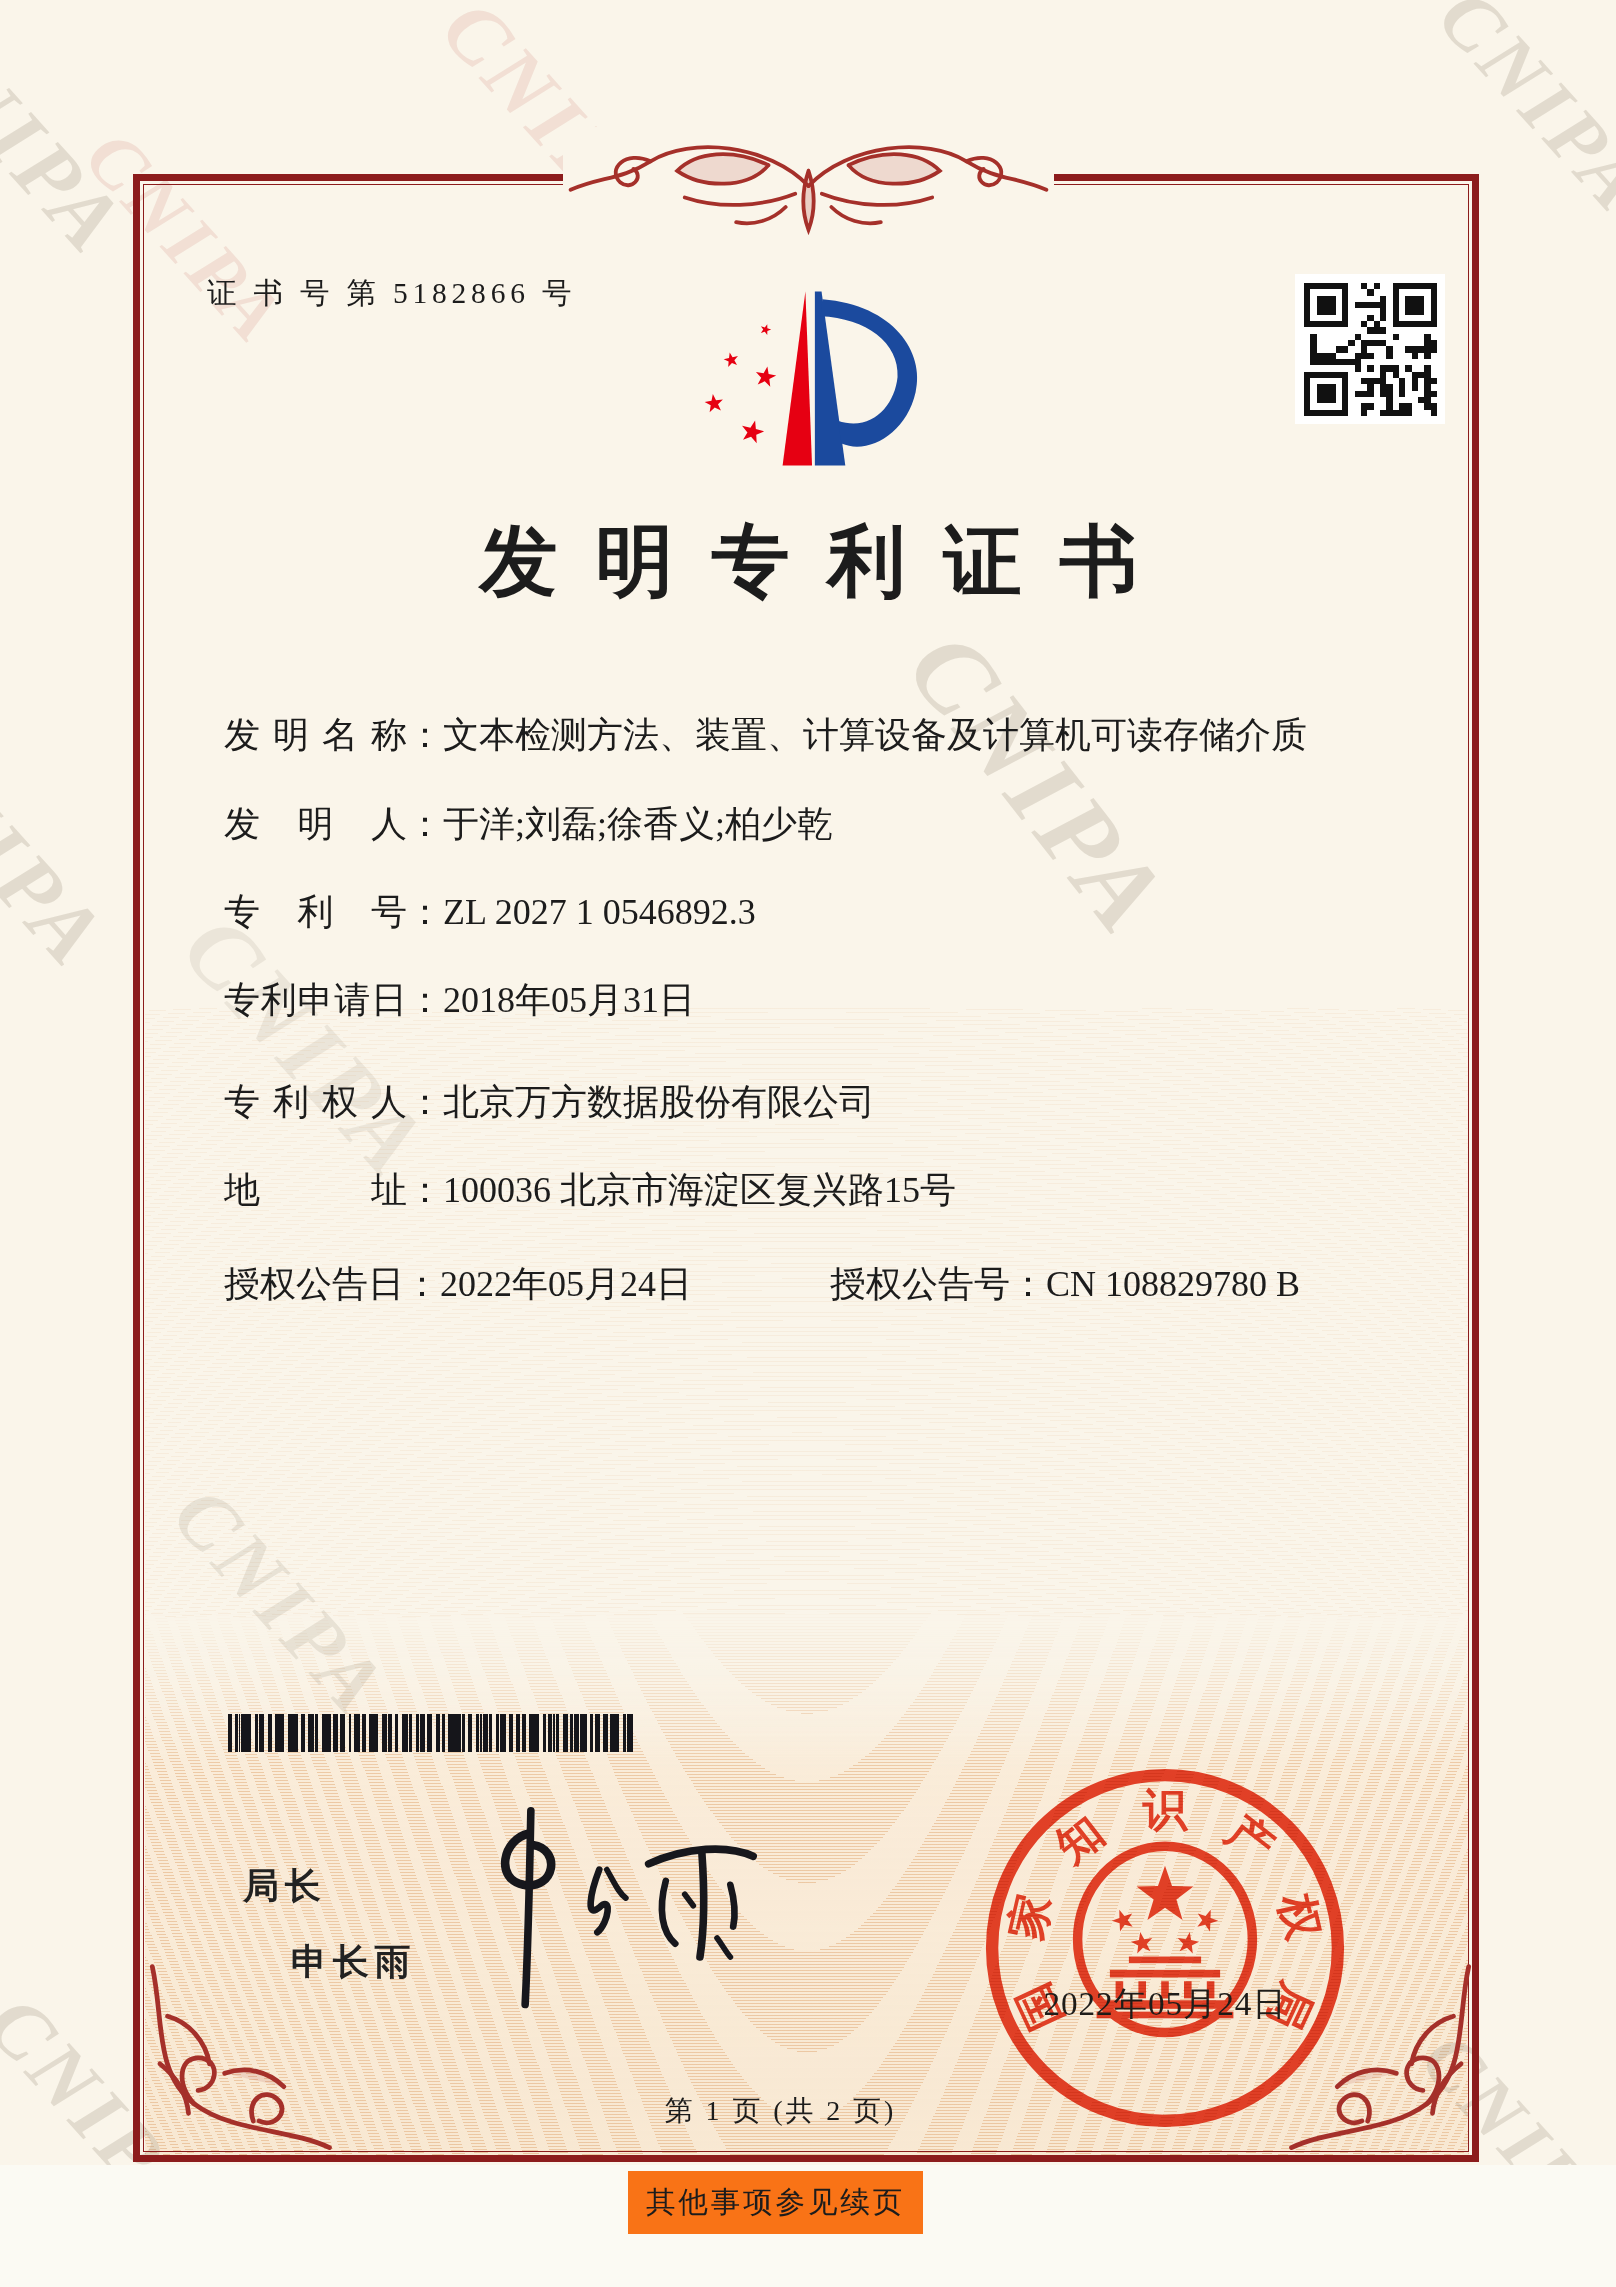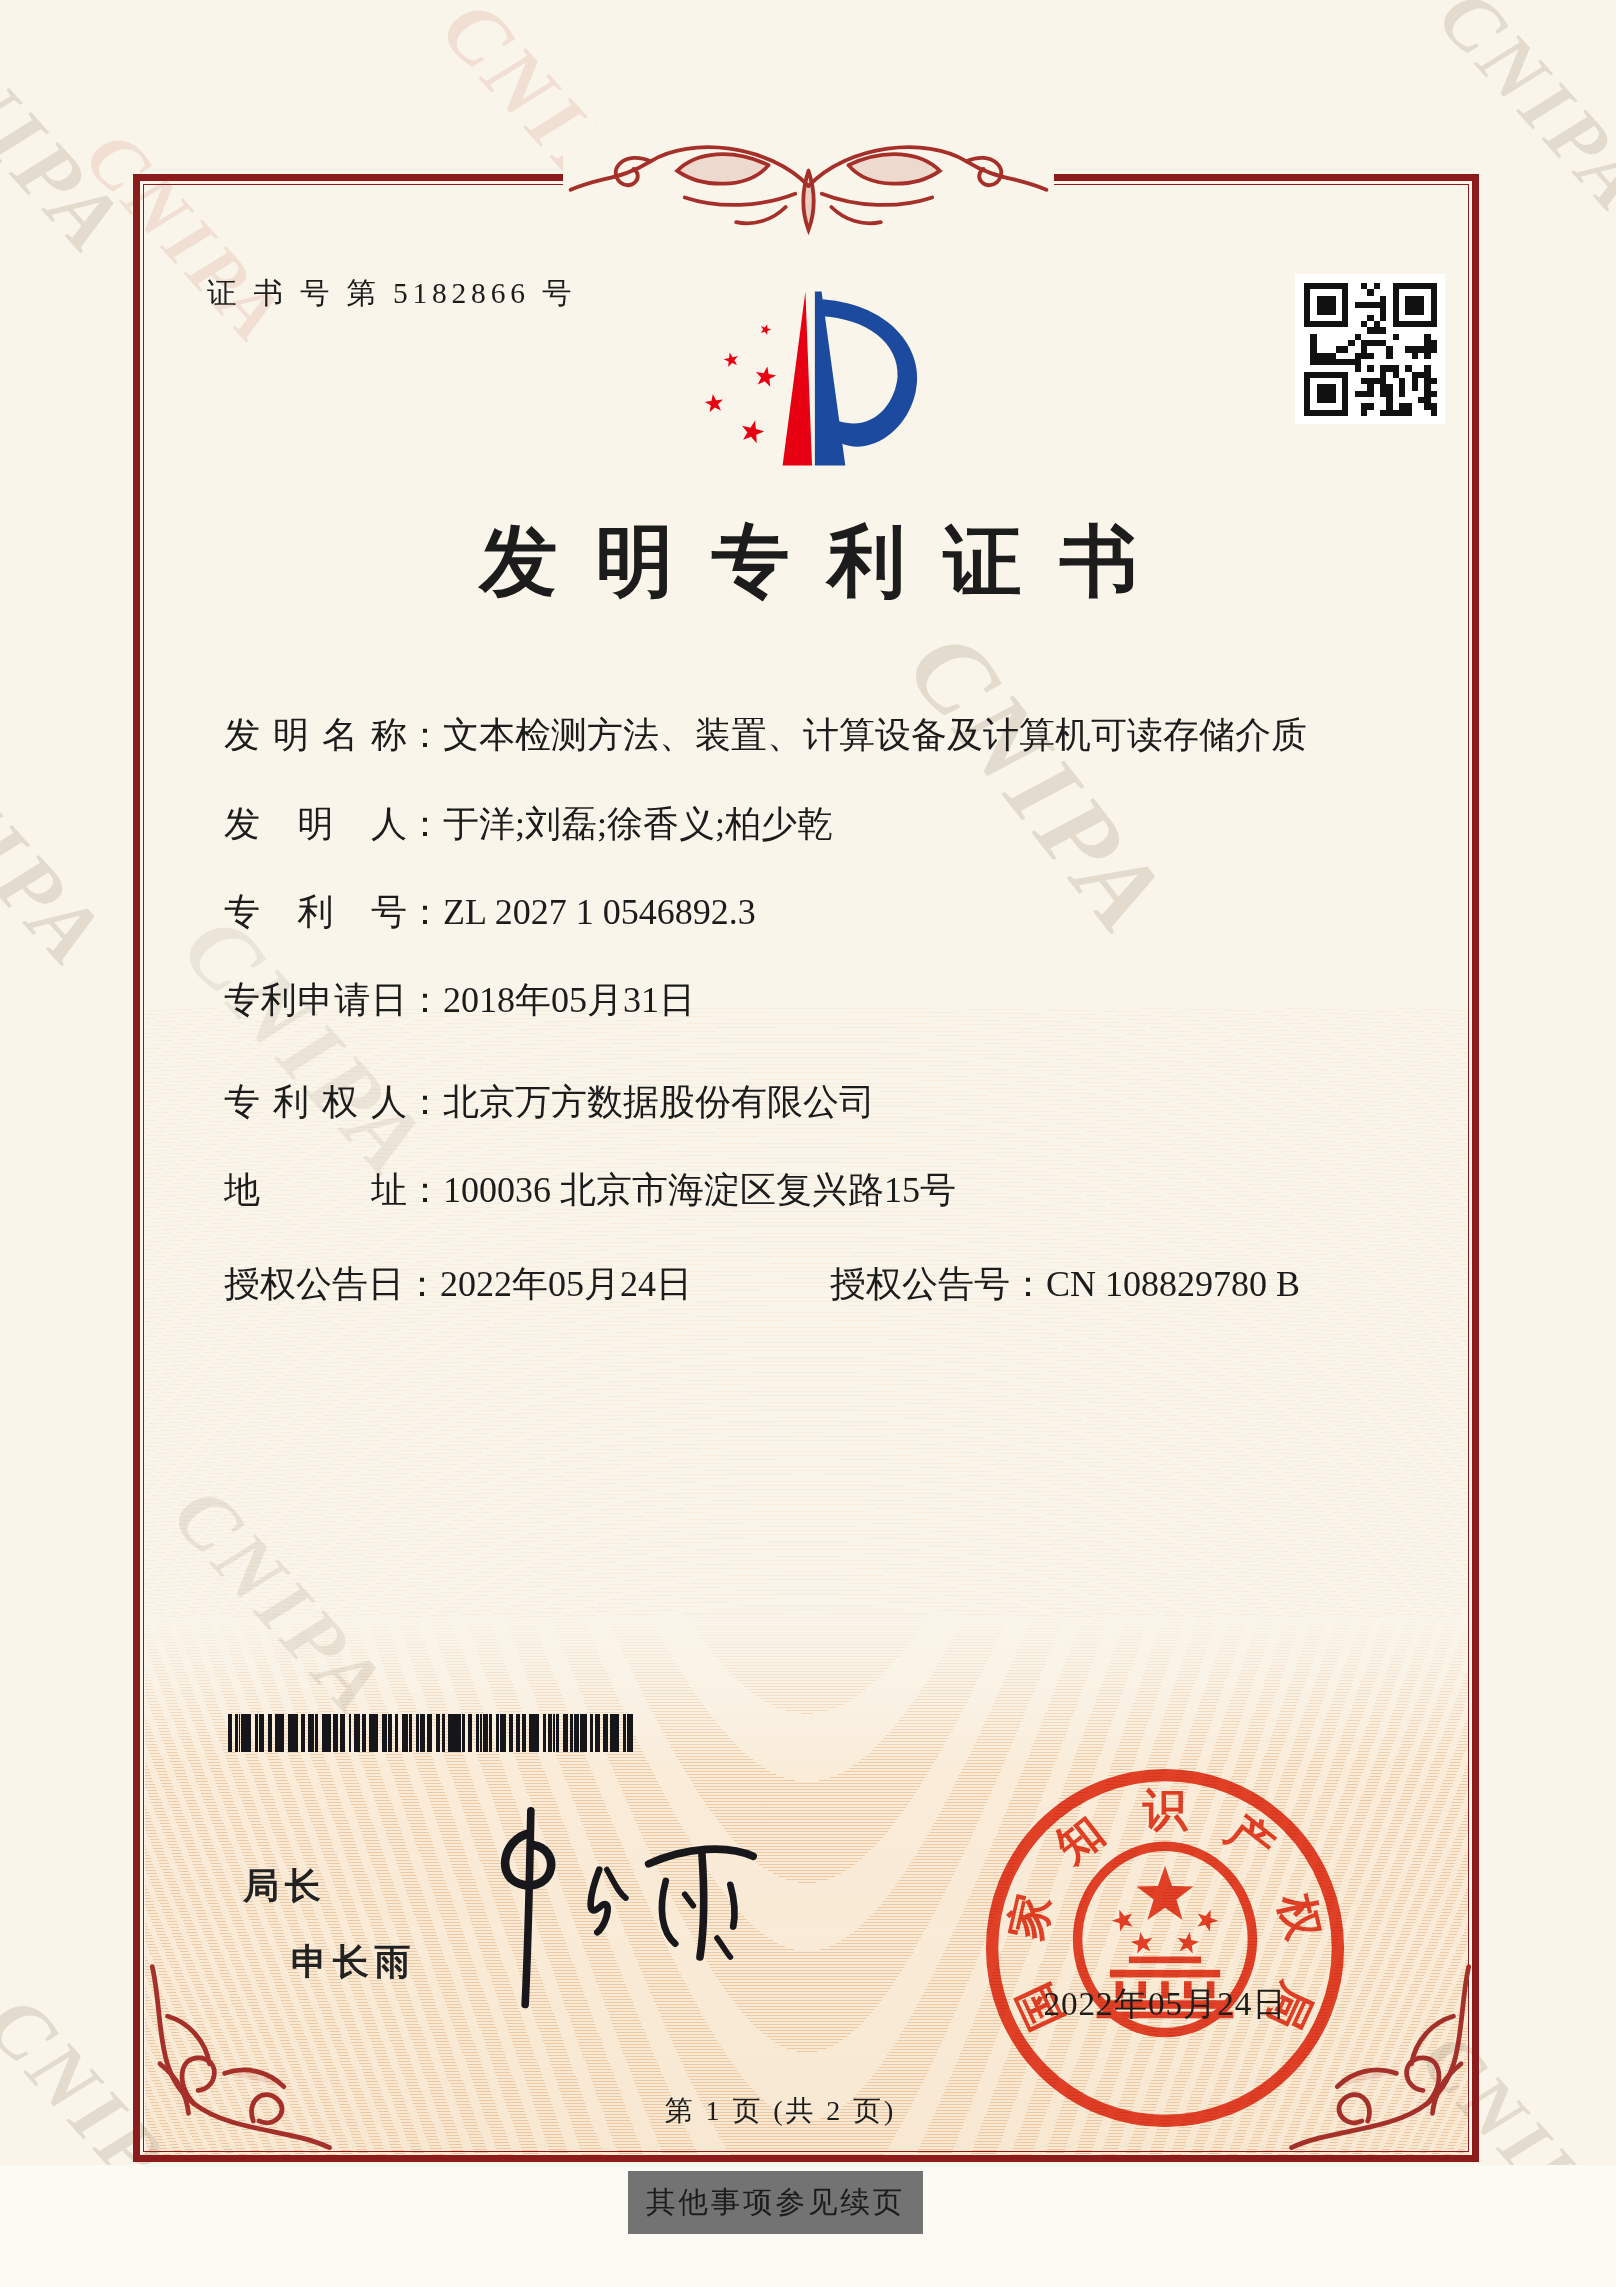--- a/index.html
+++ b/index.html
@@ -77,21 +77,21 @@
   .comm{
     left:243px;z-index:4;font-size:36px;letter-spacing:5.7px;
     font-family:"Liberation Sans","DejaVu Sans",sans-serif;font-weight:600;color:#222;
   }
   .sig{left:447px;top:1805px;z-index:4;}
   
   .seal{left:975px;top:1758px;z-index:6;mix-blend-mode:multiply;opacity:.94;}
   
   .pageinfo{left:514px;top:2092px;width:533px;text-align:center;font-size:28px;letter-spacing:2.9px;z-index:4;}
   .footnote{
-    left:628px;top:2171px;width:295px;height:63px;background:#737373;z-index:4;
+    left:628px;top:2171px;width:295px;height:63px;background:#f97316;z-index:4;
     display:flex;align-items:center;justify-content:center;
     font-size:29.5px;letter-spacing:2.9px;
   }
   
   .orn{z-index:4;pointer-events:none;}
   .orn-top{left:563px;top:127px;}
   .orn-bl{left:139px;top:1959px;}
   .orn-br{left:1282px;top:1959px;}
 </style>
 </head>

